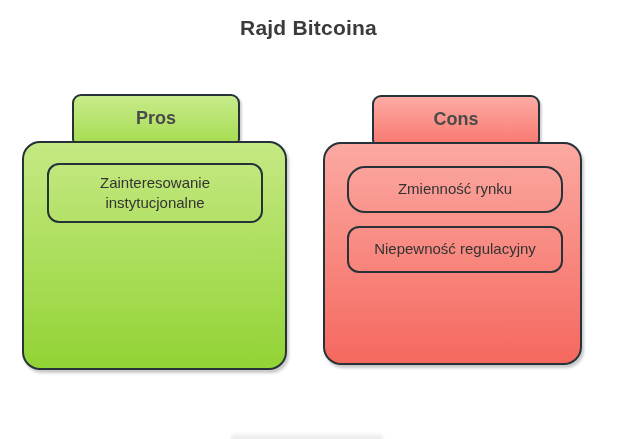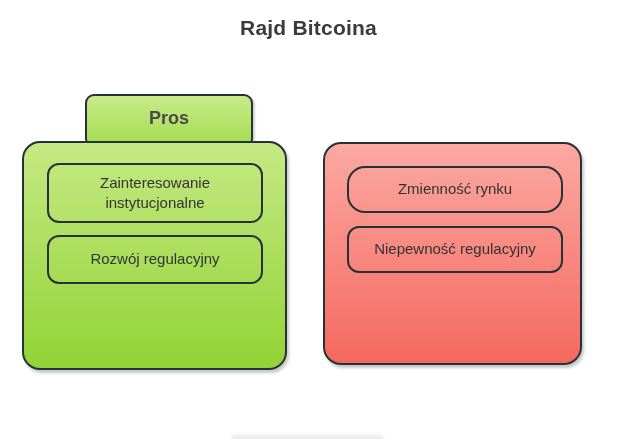--- a/index.html
+++ b/index.html
@@ -40,21 +40,20 @@
 
   .tab {
     position:absolute;
     width:168px;
     height:54px;
     border:2px solid var(--border);
     border-radius:9px;
     z-index:1;
     text-align:center;
     box-shadow:2px 2px 2px rgba(0,0,0,0.18);
-    margin-left:13px;
   }
   .tab .tab-label {
     display:block;
     line-height:45px;
     font-size:18px;
     font-weight:bold;
     color:var(--header_text);
   }
   .pros-tab {
     left:72px; top:94px;
@@ -125,25 +124,25 @@
 
   <h1 class="title">Rajd Bitcoina</h1>
 
   <div class="tab pros-tab">
     <span class="tab-label">Pros</span>
   </div>
   <div class="card pros-card">
     <div class="item pros-item-1">
       <span>Zainteresowanie instytucjonalne</span>
     </div>
-    <div class="item pros-item-2">
-      <span>Rozwój regulacyjny</span>
-    </div>
   </div>
 
+  <div class="tab cons-tab">
+    <span class="tab-label">Cons</span>
+  </div>
   <div class="card cons-card">
     <div class="item cons-item-1">
       <span>Zmienność rynku</span>
     </div>
     <div class="item cons-item-2">
       <span>Niepewność regulacyjny</span>
     </div>
   </div>
 
   <div class="bottom-smudge"></div>

